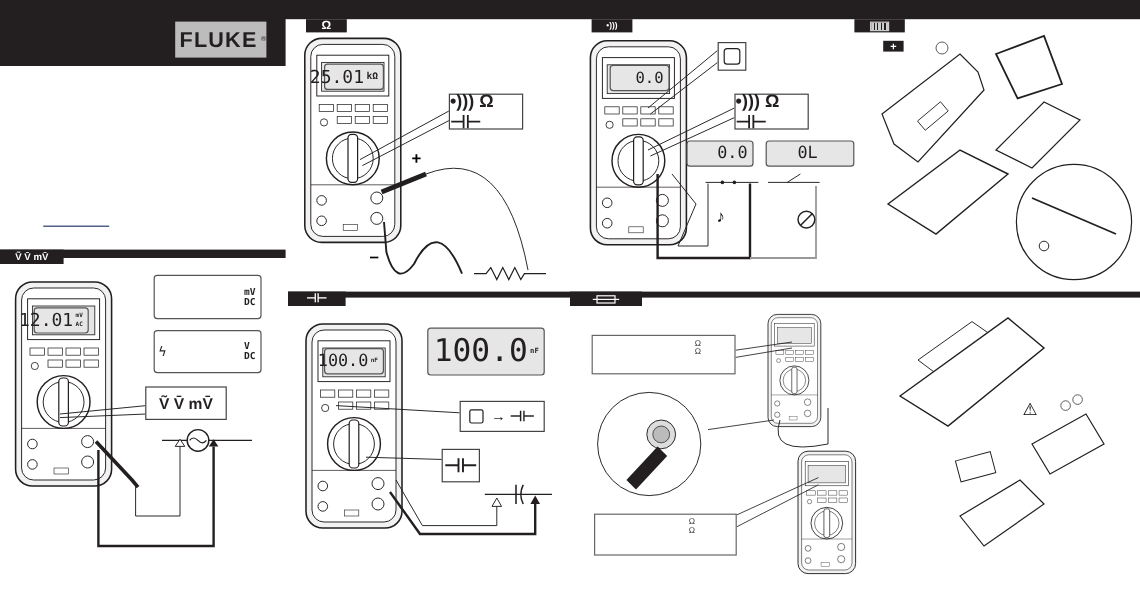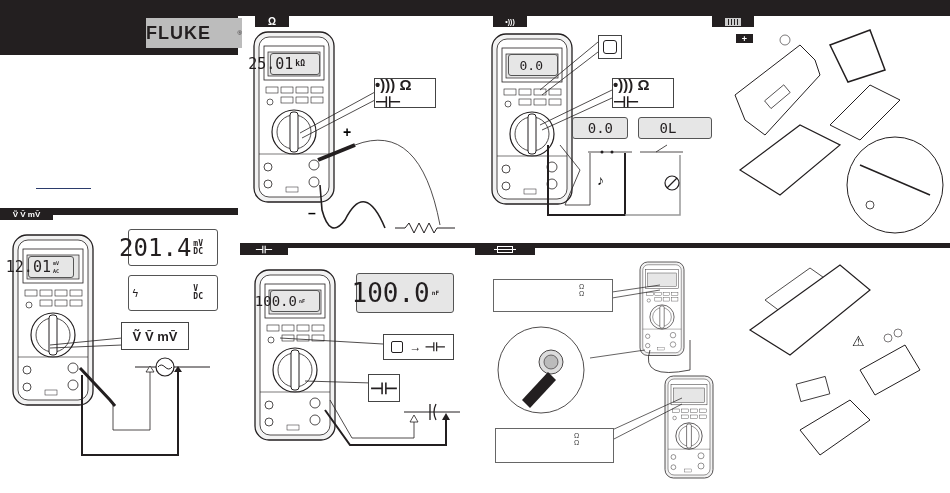--- a/index.html
+++ b/index.html
@@ -1,26 +1,26 @@
 <!DOCTYPE html>
 <html><head>
 <meta charset="utf-8">
 <style>
   html,body{margin:0;padding:0;background:#fff;}
   body{width:950px;height:493px;position:relative;overflow:hidden;font-family:"Liberation Sans",sans-serif;}
   .abs{position:absolute;}
   .topbar{left:0;top:0;width:950px;height:16px;background:#231f20;}
   .cover-block{left:0;top:0;width:238px;height:55px;background:#231f20;}
-  .logo-box{left:146px;top:18px;width:96px;height:30px;background:#bcbcbc;display:flex;align-items:center;justify-content:space-between;}
+  .logo-box{left:146px;top:18px;width:76px;height:30px;background:#bcbcbc;display:flex;align-items:center;justify-content:flex-end;}
   .logo-text{font-weight:bold;font-size:18px;letter-spacing:1px;color:#231f20;}
   .logo-reg{font-size:6px;margin-left:3px;color:#231f20;}
   .blue-link{left:36px;top:188px;width:55px;height:1px;background:#2b3b6b;}
   .sec-bar{height:7px;background:#231f20;}
   .sec-tab{height:11px;background:#231f20;color:#fff;font-size:10px;font-weight:bold;display:flex;align-items:center;justify-content:center;}
-  .lcd{background:#e6e6e6;border:1px solid #555;border-radius:3px;font-family:"DejaVu Sans Mono",monospace;color:#231f20;display:flex;align-items:center;justify-content:flex-end;padding-right:14px;box-sizing:border-box;}
+  .lcd{background:#e6e6e6;border:1px solid #555;border-radius:3px;font-family:"DejaVu Sans Mono",monospace;color:#231f20;display:flex;align-items:center;justify-content:flex-end;padding-right:4px;box-sizing:border-box;}
   .lcd-white{background:#fff;}
   .unit{font-size:8px;font-weight:bold;line-height:8px;margin-left:2px;}
   .callout{background:#fff;border:1px solid #444;display:flex;align-items:center;justify-content:center;font-weight:bold;color:#231f20;}
   .text-box{background:#fff;border:1px solid #666;}
   .omega-small{font-size:7px;color:#444;line-height:7px;}
 </style>
 </head>
 <body>
 
 <div class="abs topbar"></div>
@@ -175,21 +175,20 @@
   <path d="M860,370 L905,345 L920,370 L875,395 Z" fill="#fff" stroke="#231f20" stroke-width="1"></path>
   <circle cx="888" cy="338" r="4" fill="#fff" stroke="#231f20" stroke-width="0.6"></circle>
   <circle cx="898" cy="333" r="4" fill="#fff" stroke="#231f20" stroke-width="0.6"></circle>
 </svg>
 
 <div class="abs lcd" style="left:28px;top:256px;width:46px;height:22px;font-size:15px;">
   <span>12.01</span>
   <span class="unit" style="font-size:5px;">mV AC</span>
 </div>
 <div class="abs lcd lcd-white" style="left:128px;top:229px;width:90px;height:37px;font-size:24px;">
-  <span>201.4</span>
   <span class="unit"><span>mV</span><br><span>DC</span></span>
 </div>
 <div class="abs lcd lcd-white" style="left:128px;top:275px;width:90px;height:36px;font-size:24px;">
   <span style="font-size:11px;margin-right:auto;padding-left:3px;">ϟ</span>
   <span class="unit"><span>V</span><br><span>DC</span></span>
 </div>
 <div class="abs callout" style="left:121px;top:322px;width:66px;height:26px;font-size:13px;">Ṽ  V̄  mV̄</div>
 
 <div class="abs lcd" style="left:270px;top:53px;width:50px;height:22px;font-size:15px;">
   <span>25.01</span>

